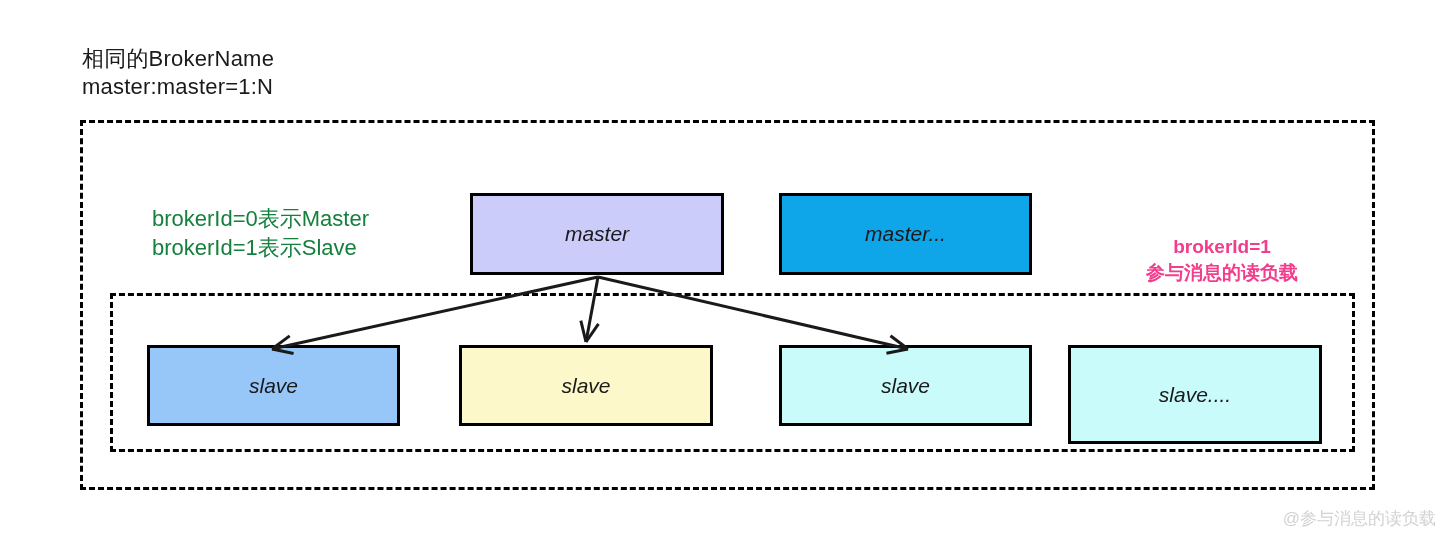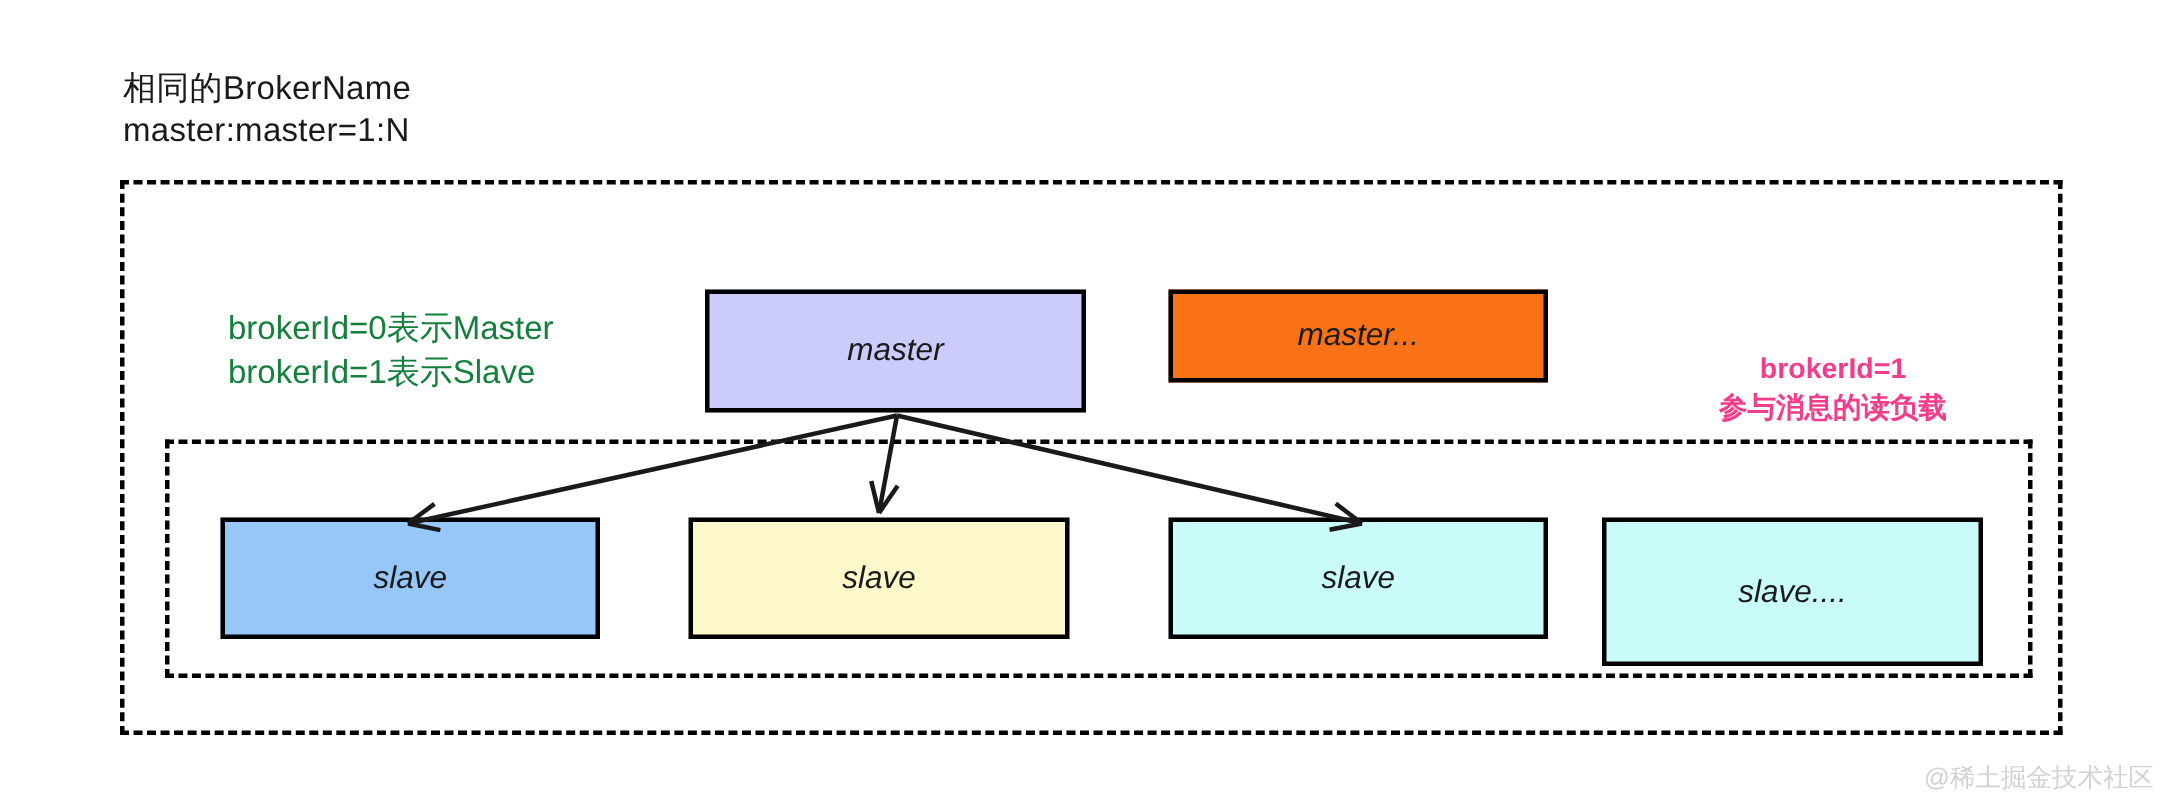--- a/index.html
+++ b/index.html
@@ -112,21 +112,21 @@
 
   <div class="abs" id="brokerid-legend">brokerId=0表示Master
 brokerId=1表示Slave</div>
 
   <div class="abs" id="read-load-note" style="color: rgb(242, 60, 140);">brokerId=1
 参与消息的读负载</div>
 
   <div class="abs node" id="master-node-0" style="left: 470px; top: 193px; width: 254px; height: 82px; background: rgb(204, 204, 250);">
     <span>master</span>
   </div>
-  <div class="abs node" id="master-node-1" style="left: 779px; top: 193px; width: 253px; height: 62px; background: #f97316; justify-content: center;">
+  <div class="abs node" id="master-node-1" style="left: 779px; top: 193px; width: 253px; height: 82px; background: #0ea5e9; justify-content: center;">
     <span>master...</span>
   </div>
 
   <div class="abs node" id="slave-node-0" style="left: 147px; top: 345px; width: 253px; height: 81px; background: rgb(151, 199, 249);">
     <span>slave</span>
   </div>
   <div class="abs node" id="slave-node-1" style="left: 459px; top: 345px; width: 254px; height: 81px; background: rgb(252, 248, 201);">
     <span>slave</span>
   </div>
   <div class="abs node" id="slave-node-2" style="left: 779px; top: 345px; width: 253px; height: 81px; background: rgb(202, 251, 251);">
@@ -141,15 +141,15 @@
       <line x1="272" y1="349" x2="293.549892499024" y2="353.4274296471552" stroke="#1a1a1a" stroke-width="3"></line>
       <line x1="272" y1="349" x2="289.68060716988407" y2="335.90816551799395" stroke="#1a1a1a" stroke-width="3"></line>
       <line x1="598" y1="277" x2="586" y2="342" stroke="#1a1a1a" stroke-width="3"></line>
       <line x1="586" y1="342" x2="598.4685738988436" y2="323.8744747681874" stroke="#1a1a1a" stroke-width="3"></line>
       <line x1="586" y1="342" x2="580.8252619090059" y2="320.61724793929426" stroke="#1a1a1a" stroke-width="3"></line>
       <line x1="598" y1="277" x2="908" y2="349" stroke="#1a1a1a" stroke-width="3"></line>
       <line x1="908" y1="349" x2="890.4623780543491" y2="335.7172361124869" stroke="#1a1a1a" stroke-width="3"></line>
       <line x1="908" y1="349" x2="886.4033705545853" y2="353.1935184031366" stroke="#1a1a1a" stroke-width="3"></line>
     </svg>
 
-  <div class="abs" id="watermark">@稀土掘金技术社区</div>
+  <div class="abs" id="watermark">@参与消息的读负载</div>
 
 </div>
 
 </body></html>

